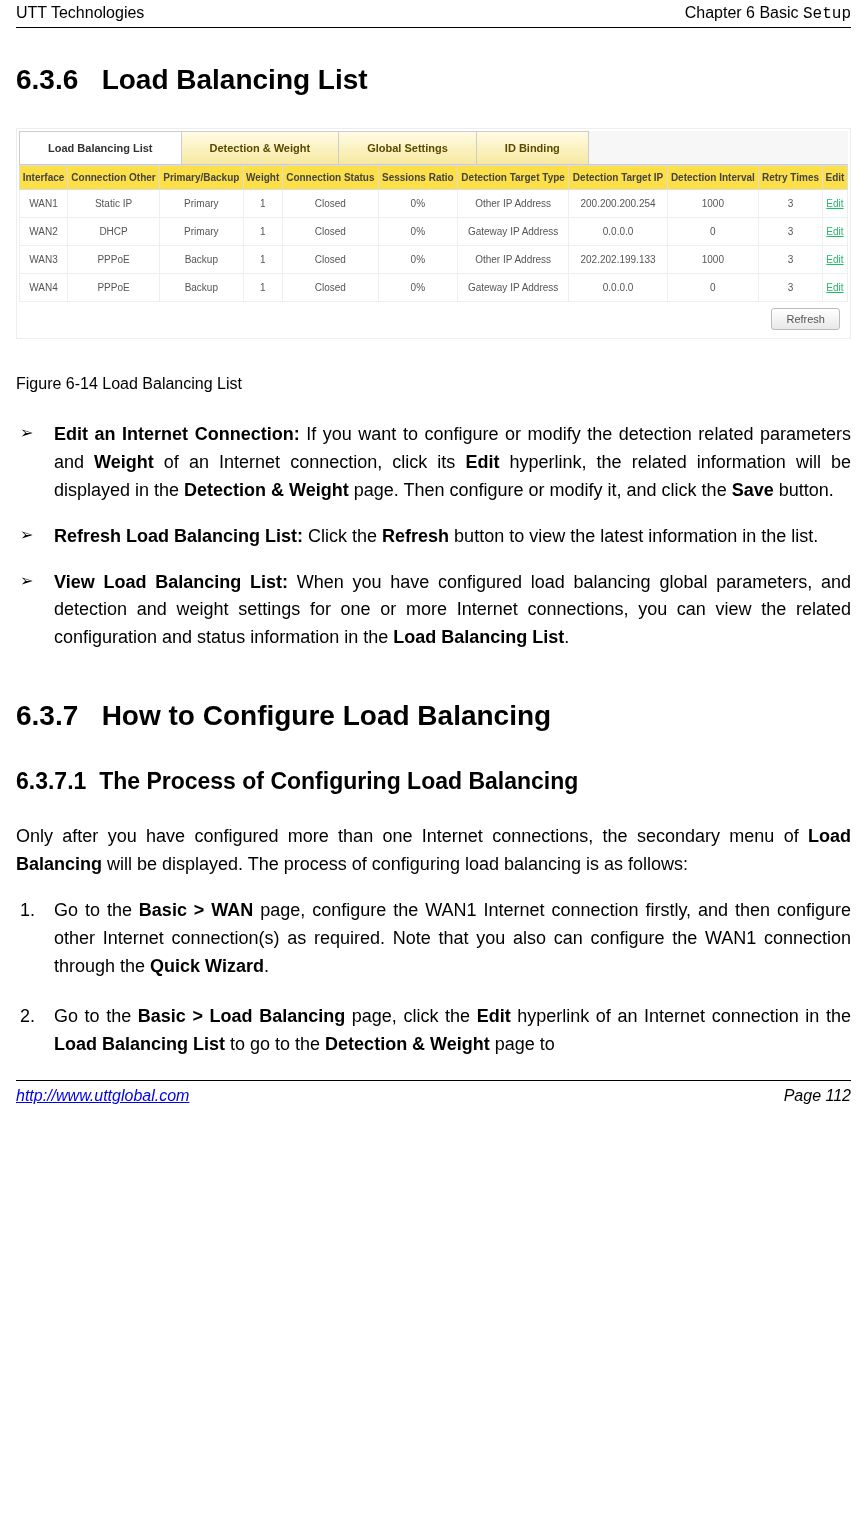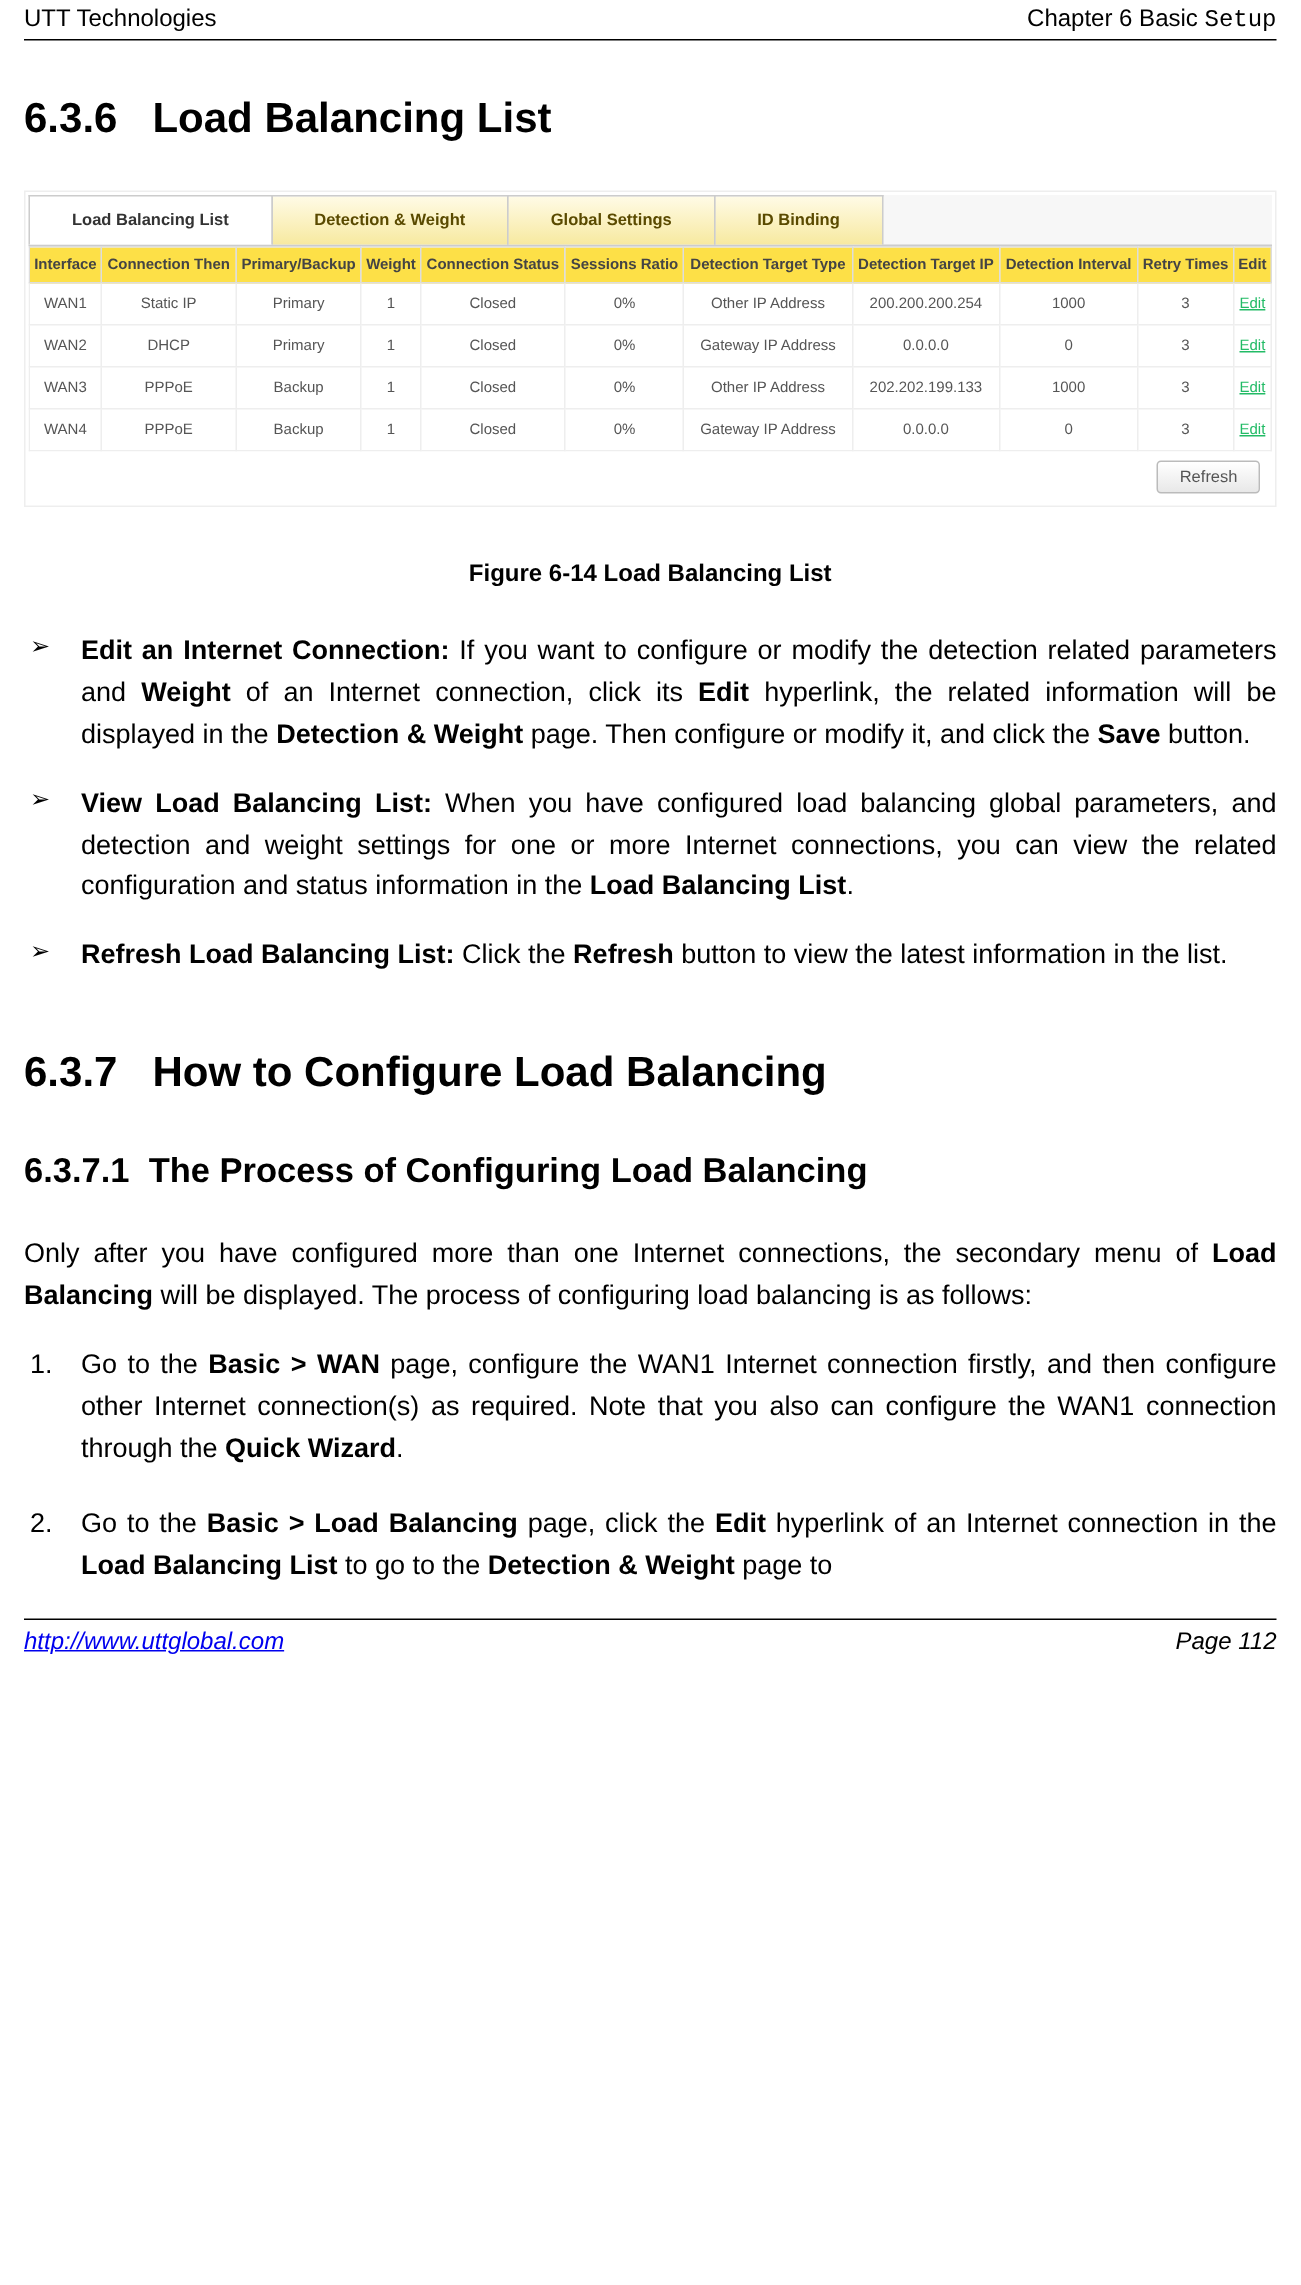--- a/index.html
+++ b/index.html
@@ -46,22 +46,22 @@
       margin-top: 48px;
       margin-bottom: 28px;
     }
     h3.subsection {
       font-size: 23px;
       font-weight: bold;
       margin-top: 36px;
       margin-bottom: 28px;
     }
     .figure-caption {
-      text-align: center;
-      font-weight: bold;
+      text-align: left;
+      font-weight: normal;
       font-size: 16px;
       margin-top: 36px;
       margin-bottom: 28px;
     }
     .bullet-list {
       list-style: none;
       padding: 0;
       margin: 0;
     }
     .bullet-list li {
@@ -197,21 +197,21 @@
       <div class="ss-tab active">Load Balancing List</div>
       <div class="ss-tab">Detection &amp; Weight</div>
       <div class="ss-tab">Global Settings</div>
       <div class="ss-tab">ID Binding</div>
     </div>
     <div class="ss-body">
       <table class="ss-table">
         <thead>
           <tr>
             <th>Interface</th>
-            <th>Connection Then</th>
+            <th>Connection Other</th>
             <th>Primary/Backup</th>
             <th>Weight</th>
             <th>Connection Status</th>
             <th>Sessions Ratio</th>
             <th>Detection Target Type</th>
             <th>Detection Target IP</th>
             <th>Detection Interval</th>
             <th>Retry Times</th>
             <th>Edit</th>
           </tr>
@@ -277,24 +277,24 @@
     </div>
   </div>
 
   <div class="figure-caption">Figure 6-14 Load Balancing List</div>
 
   <ul class="bullet-list">
     <li>
       <b>Edit an Internet Connection:</b><span> If you want to configure or modify the detection related parameters and </span><b>Weight</b><span> of an Internet connection, click its </span><b>Edit</b><span> hyperlink, the related information will be displayed in the </span><b>Detection &amp; Weight</b><span> page. Then configure or modify it, and click the </span><b>Save</b><span> button.</span>
     </li>
     <li>
+      <b>Refresh Load Balancing List:</b><span> Click the </span><b>Refresh</b><span> button to view the latest information in the list.</span>
+    </li>
+    <li>
       <b>View Load Balancing List:</b><span> When you have configured load balancing global parameters, and detection and weight settings for one or more Internet connections, you can view the related configuration and status information in the </span><b>Load Balancing List</b><span>.</span>
-    </li>
-    <li>
-      <b>Refresh Load Balancing List:</b><span> Click the </span><b>Refresh</b><span> button to view the latest information in the list.</span>
     </li>
   </ul>
 
   <h2 class="section-637">
     <span>6.3.7</span>&nbsp;&nbsp;&nbsp;<span>How to Configure Load Balancing</span>
   </h2>
 
   <h3 class="subsection">
     <span>6.3.7.1</span>&nbsp;&nbsp;<span>The Process of Configuring Load Balancing</span>
   </h3>

